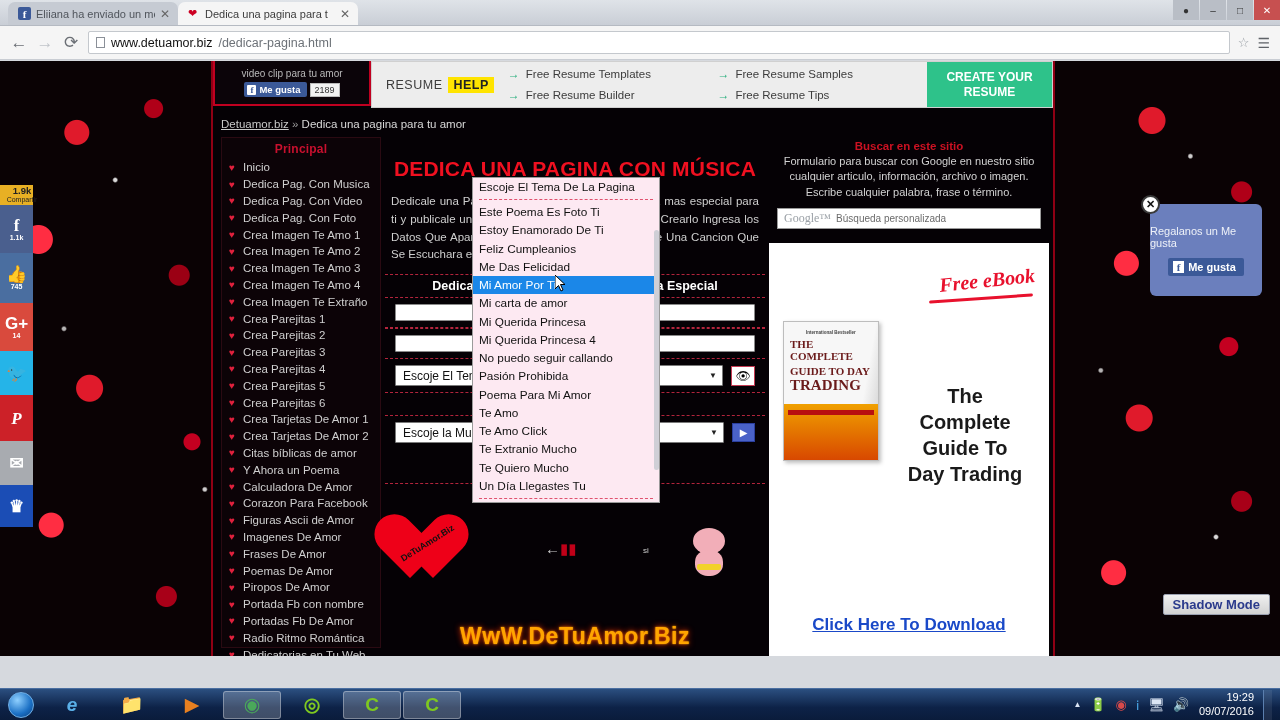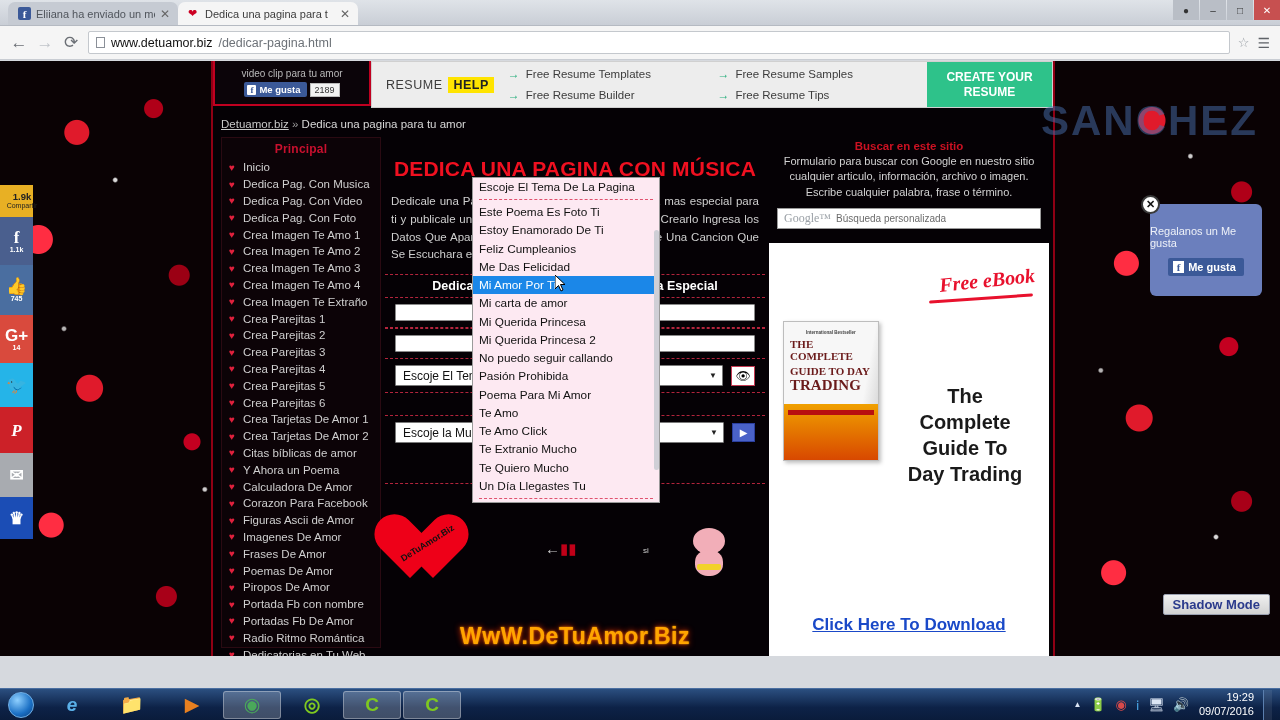--- a/index.html
+++ b/index.html
@@ -106,21 +106,21 @@
   #social-rail {
     position: absolute; left: 0; top: 124px; width: 33px; z-index: 40;
   }
   .share-cell {
     width: 33px; display: flex; flex-direction: column; align-items: center;
     justify-content: center; color: #fff; font-weight: bold; line-height: 1.05;
   }
   .share-count { font-size: 9.5px; font-weight: bold; }
   .share-sub { font-size: 7px; font-weight: normal; }
   .share-glyph { font-size: 17px; line-height: 1; }
-  .c-total { background: #e8b024; color: #222; height: 32px; padding-left: 11px; }
+  .c-total { background: #e8b024; color: #222; height: 20px; padding-left: 11px; }
   .c-fb { background: #4a5f8e; height: 48px; }
   .c-like { background: #4a6ea0; height: 50px; }
   .c-gplus { background: #d94a3d; height: 48px; }
   .c-tw { background: #25b4e8; height: 44px; }
   .c-pin { background: #cc2128; height: 46px; }
   .c-mail { background: #a8abb0; height: 44px; }
   .c-more { background: #1b4db5; height: 42px; }
 
   
   #site {
@@ -785,35 +785,34 @@
 
     <div class="fb-popup">
       <div class="fb-close">✕</div>
       <div class="fb-popup-text">Regalanos un Me gusta</div>
       <div class="fb-popup-btn">
         <span class="fb-popup-f">f</span>
         <span>Me gusta</span>
       </div>
     </div>
 
-    <div class="watermark">SANCHEZ</div>
     <div class="shadow-mode">Shadow Mode</div>
 
     <div class="dropdown">
       <div class="dd-head">Escoje El Tema De La Pagina</div>
       <div class="dd-rule"></div>
       <div id="dd-list">
           <div class="dd-opt">Este Poema Es Foto Ti</div>
           <div class="dd-opt">Estoy Enamorado De Ti</div>
           <div class="dd-opt">Feliz Cumpleanios</div>
           <div class="dd-opt">Me Das Felicidad</div>
           <div class="dd-opt sel">Mi Amor Por Ti</div>
           <div class="dd-opt">Mi carta de amor</div>
           <div class="dd-opt">Mi Querida Princesa</div>
-          <div class="dd-opt">Mi Querida Princesa 2</div>
+          <div class="dd-opt">Mi Querida Princesa 4</div>
           <div class="dd-opt">No puedo seguir callando</div>
           <div class="dd-opt">Pasión Prohibida</div>
           <div class="dd-opt">Poema Para Mi Amor</div>
           <div class="dd-opt">Te Amo</div>
           <div class="dd-opt">Te Amo Click</div>
           <div class="dd-opt">Te Extranio Mucho</div>
           <div class="dd-opt">Te Quiero Mucho</div>
           <div class="dd-opt">Un Día Llegastes Tu</div>
         </div>
       <div class="dd-rule"></div>

